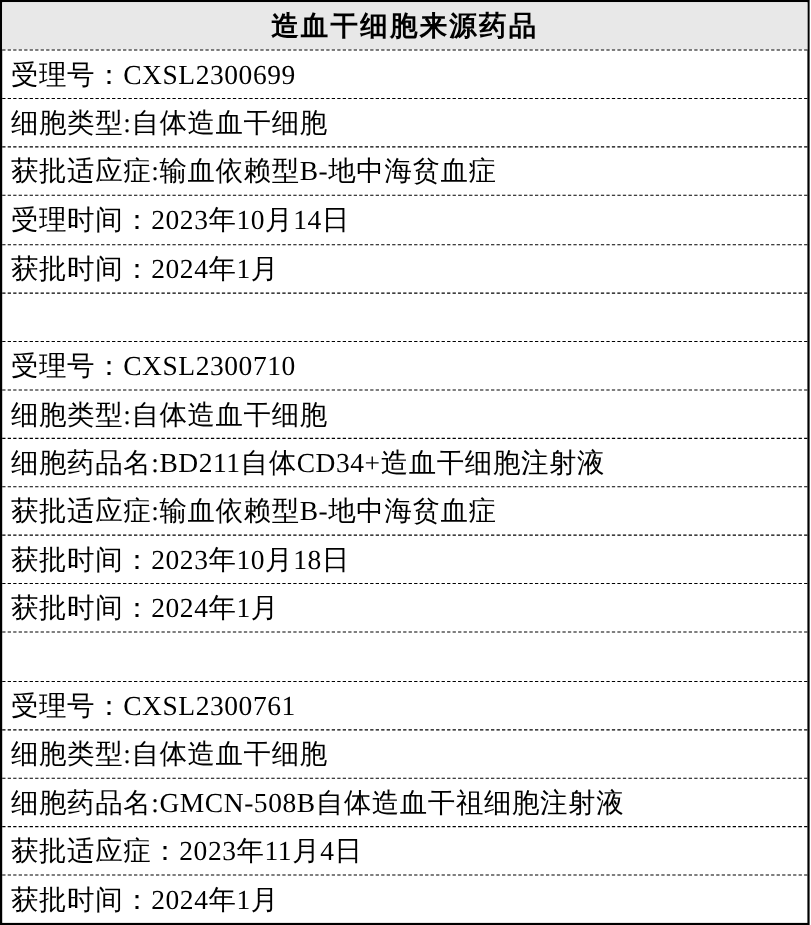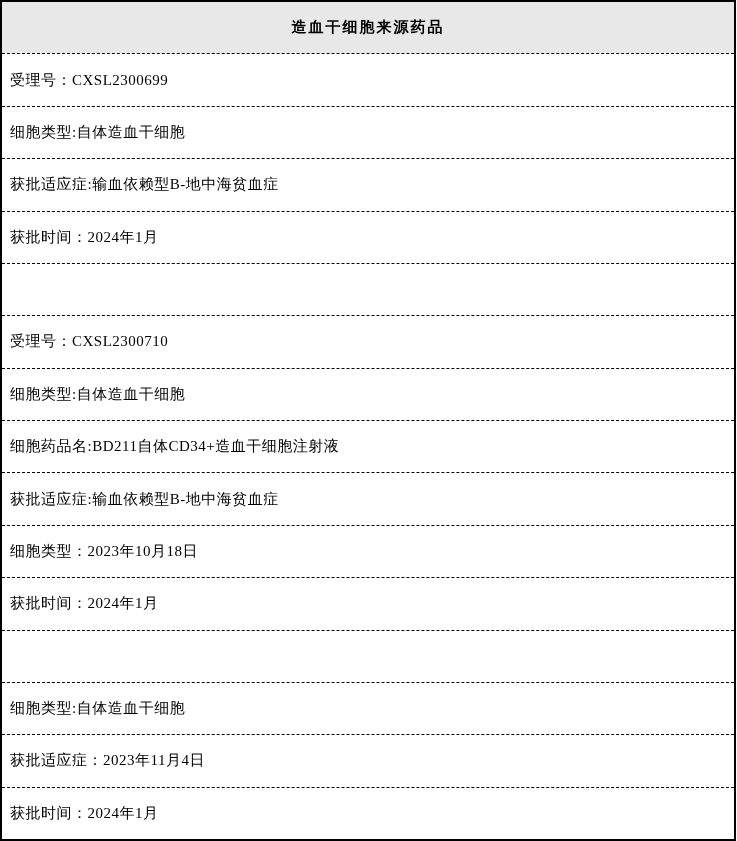--- a/index.html
+++ b/index.html
@@ -16,21 +16,21 @@
     display: flex;
     flex-direction: column;
     background: #ffffff;
   }
   .row {
     flex: 1 1 0;
     box-sizing: border-box;
     display: flex;
     align-items: center;
     padding: 0 8px;
-    font-size: 15px;
+    font-size: 25px;
     color: #000000;
     border-top: 1px dashed #000000;
     white-space: nowrap;
     overflow: hidden;
     letter-spacing: 0.5px;
   }
   .row.header {
     justify-content: center;
     font-weight: bold;
     background: #e8e8e8;
@@ -44,30 +44,33 @@
 </head>
 <body>
 
 <div class="sheet">
 
   <div class="row header">造血干细胞来源药品</div>
 
   <div class="row">受理号：CXSL2300699</div>
   <div class="row">细胞类型:自体造血干细胞</div>
   <div class="row">获批适应症:输血依赖型B-地中海贫血症</div>
+  <div class="row">受理时间：2023年10月14日</div>
   <div class="row">获批时间：2024年1月</div>
 
   <div class="row spacer"></div>
 
   <div class="row">受理号：CXSL2300710</div>
   <div class="row">细胞类型:自体造血干细胞</div>
   <div class="row">细胞药品名:BD211自体CD34+造血干细胞注射液</div>
   <div class="row">获批适应症:输血依赖型B-地中海贫血症</div>
-  <div class="row">细胞类型：2023年10月18日</div>
+  <div class="row">获批时间：2023年10月18日</div>
   <div class="row">获批时间：2024年1月</div>
 
   <div class="row spacer"></div>
 
+  <div class="row">受理号：CXSL2300761</div>
   <div class="row">细胞类型:自体造血干细胞</div>
+  <div class="row">细胞药品名:GMCN-508B自体造血干祖细胞注射液</div>
   <div class="row">获批适应症：2023年11月4日</div>
   <div class="row">获批时间：2024年1月</div>
 
 </div>
 
 </body></html>

